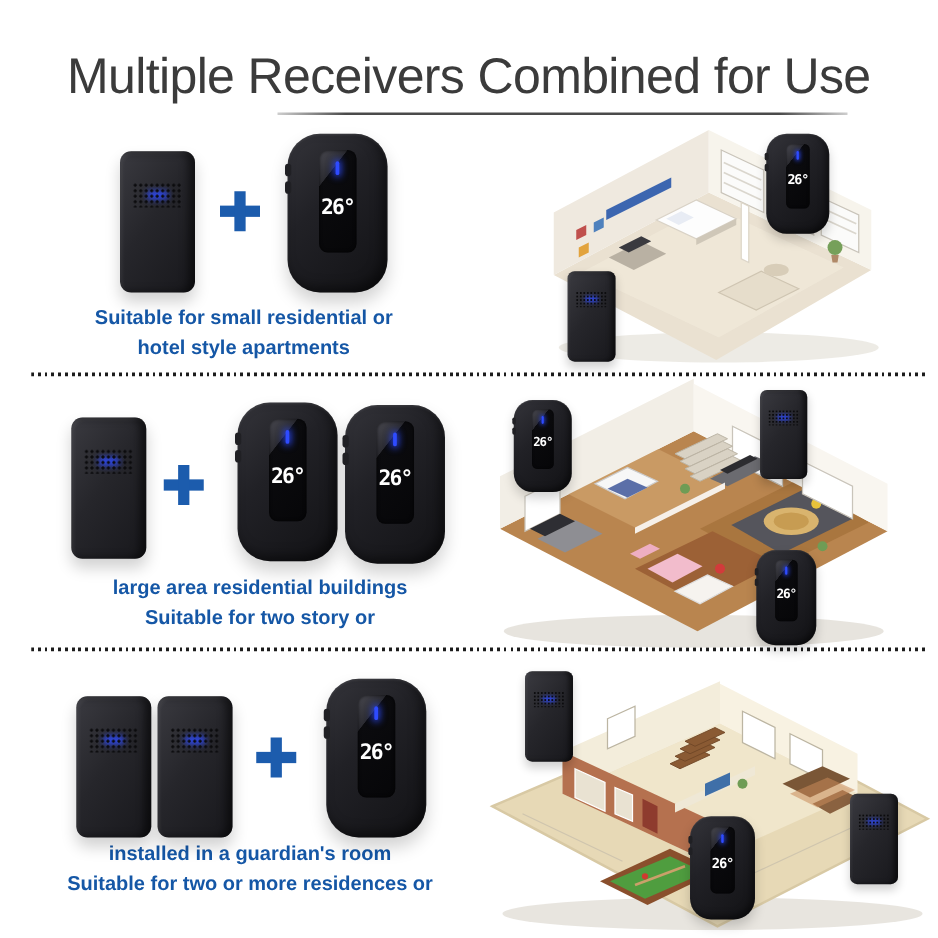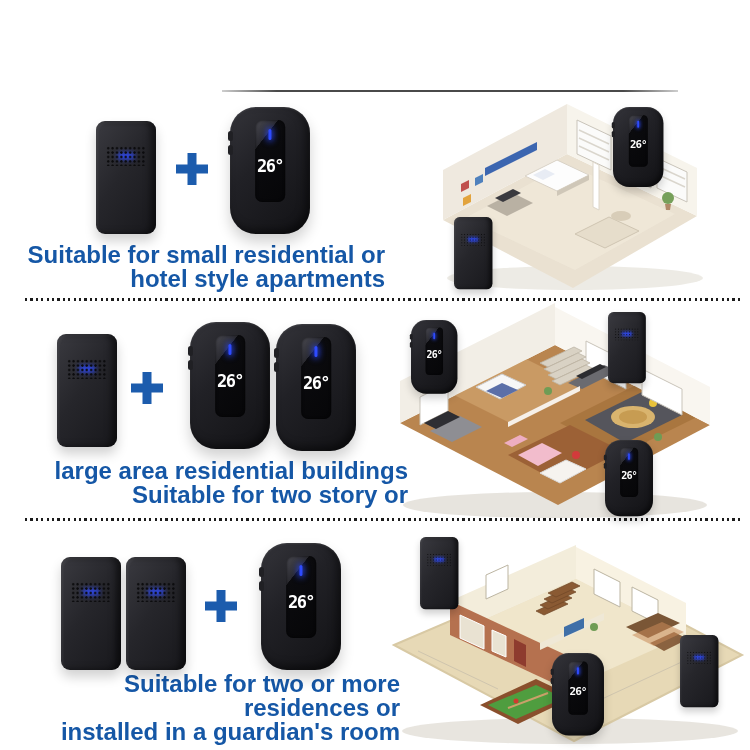--- a/index.html
+++ b/index.html
@@ -20,22 +20,22 @@
   }
   
   .dotted-sep{
     position:absolute;left:25px;width:715px;height:3px;z-index:1;
     background-image:repeating-linear-gradient(90deg,#1c1c1c 0 2.2px,transparent 2.2px 5.4px);
   }
   .sep1{top:298px}
   .sep2{top:518px}
   
   .caption{
-    position:absolute;text-align:right;color:#1557a6;
-    font-size:24px;font-weight:bold;line-height:24px;z-index:3;
+    position:absolute;text-align:center;color:#1557a6;
+    font-size:16px;font-weight:bold;line-height:24px;z-index:3;
   }
   
   .plus{position:absolute;width:32px;height:32px;z-index:3;}
   .plus::before{content:"";position:absolute;left:0;top:50%;transform:translateY(-50%);width:100%;height:9px;background:#1c5cad;}
   .plus::after{content:"";position:absolute;top:0;left:50%;transform:translateX(-50%);height:100%;width:9px;background:#1c5cad;}
   .sr{position:absolute;width:1px;height:1px;overflow:hidden;opacity:0;}
   
   .transmitter{
     position:absolute;width:60px;height:113px;border-radius:9px;z-index:4;
     background:linear-gradient(125deg,#3a3a40 0%,#26262b 45%,#18181c 100%);
@@ -94,20 +94,21 @@
   .floorplan svg{display:block;width:100%;height:100%;}
   .fp1{left:425px;top:98px;width:292px;height:196px;}
   .fp2{left:390px;top:303px;width:328px;height:220px;}
   .fp3{left:388px;top:523px;width:362px;height:227px;}
 </style>
 </head>
 <body>
 
 <div class="canvas">
 
+  <div class="page-title">Multiple Receivers Combined for Use</div>
   <div class="title-underline"></div>
 
   <div>
 
     <div class="transmitter" style="left:96px;top:121px;">
       <span class="glow"></span>
       <span class="speaker"></span>
     </div>
 
     <div class="plus" style="left:176px;top:153px;">
@@ -306,22 +307,22 @@
     <div class="receiver" style="left:261px;top:543px;">
       <span class="side-btn sb1"></span>
       <span class="side-btn sb2"></span>
       <div class="screen">
         <span class="led"></span>
         <span class="temp">26°</span>
       </div>
     </div>
 
     <div class="caption" style="left:0px;top:672px;width:400px;">
+      <div>installed in a guardian's room</div>
       <div>Suitable for two or more residences or</div>
-      <div>installed in a guardian's room</div>
     </div>
 
     <div class="floorplan fp3">
       <svg viewBox="0 0 362 227">
         <ellipse cx="182" cy="208" rx="168" ry="13" fill="#d2ccc0" opacity="0.5"></ellipse>
         <polygon points="6,122 188,44 354,132 186,218" fill="#e7d9b6" stroke="#d8c9a4" stroke-width="2"></polygon>
         <polygon points="62,112 188,56 298,112 178,166" fill="#f0e6cb"></polygon>
         <polygon points="62,112 188,56 188,22 62,78" fill="#f3eddb"></polygon>
         <polygon points="188,56 298,112 298,80 188,24" fill="#f8f2e2"></polygon>
         <g fill="#ffffff" stroke="#bcb5a2">

